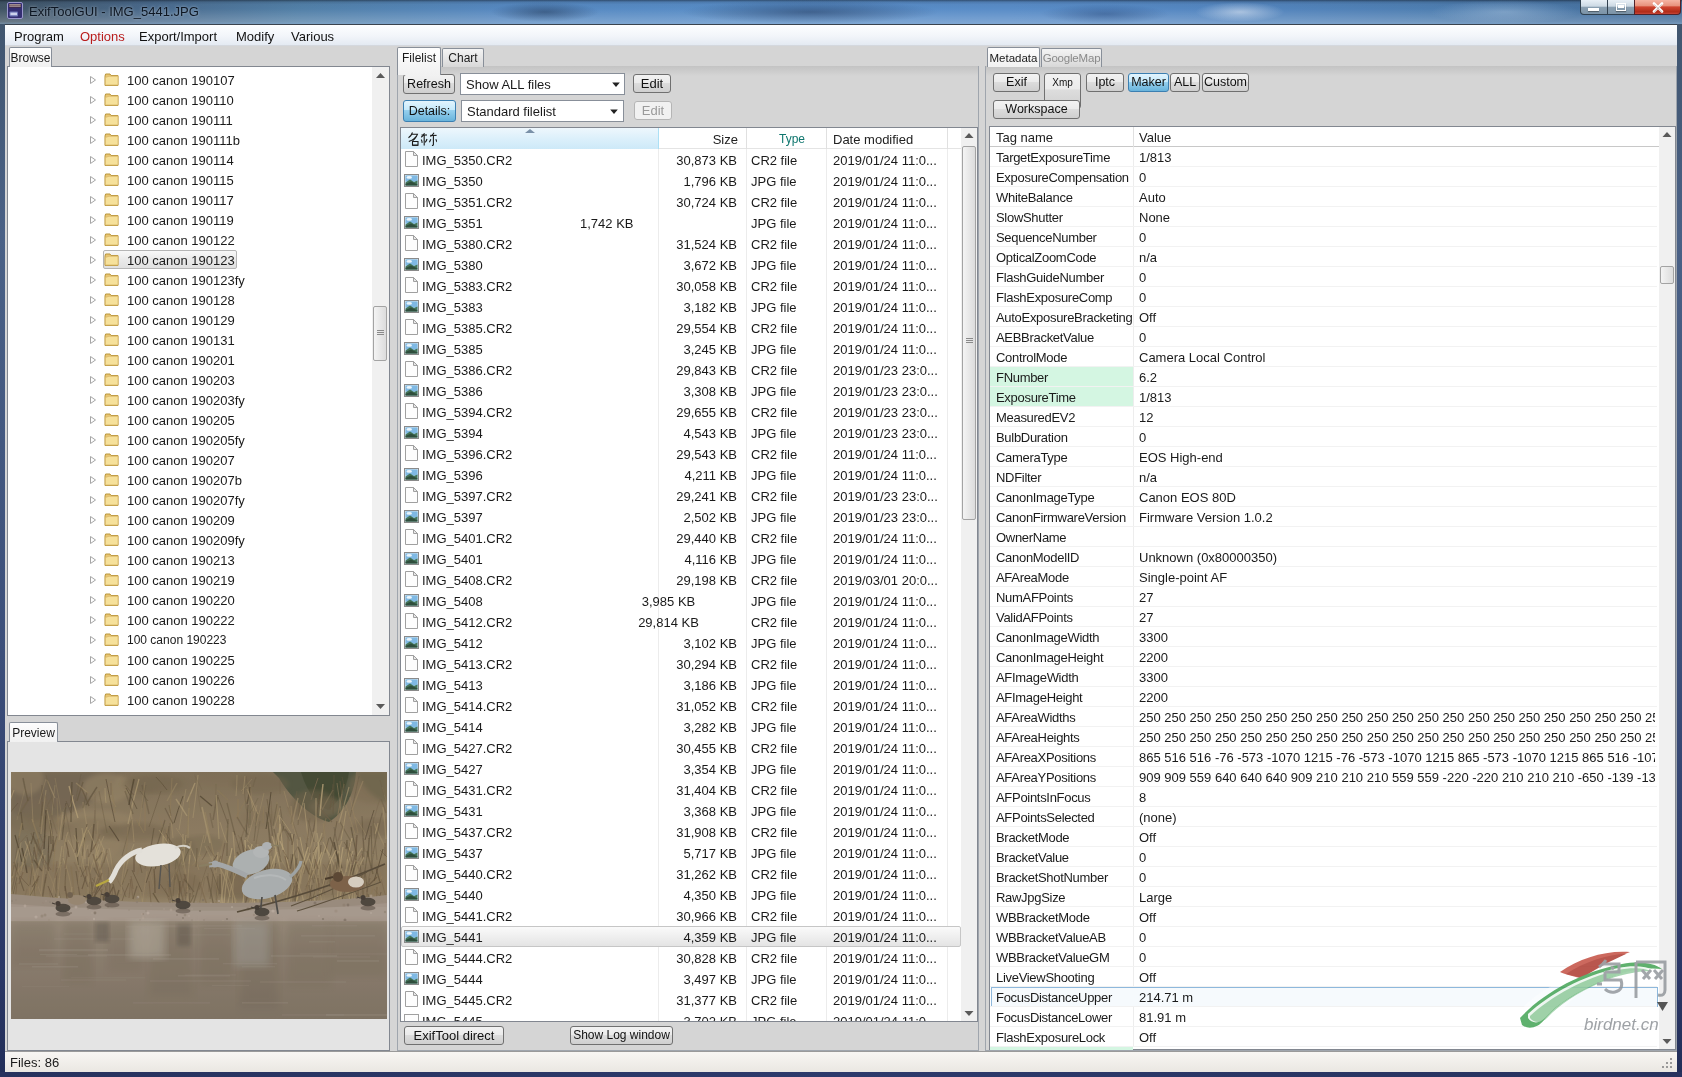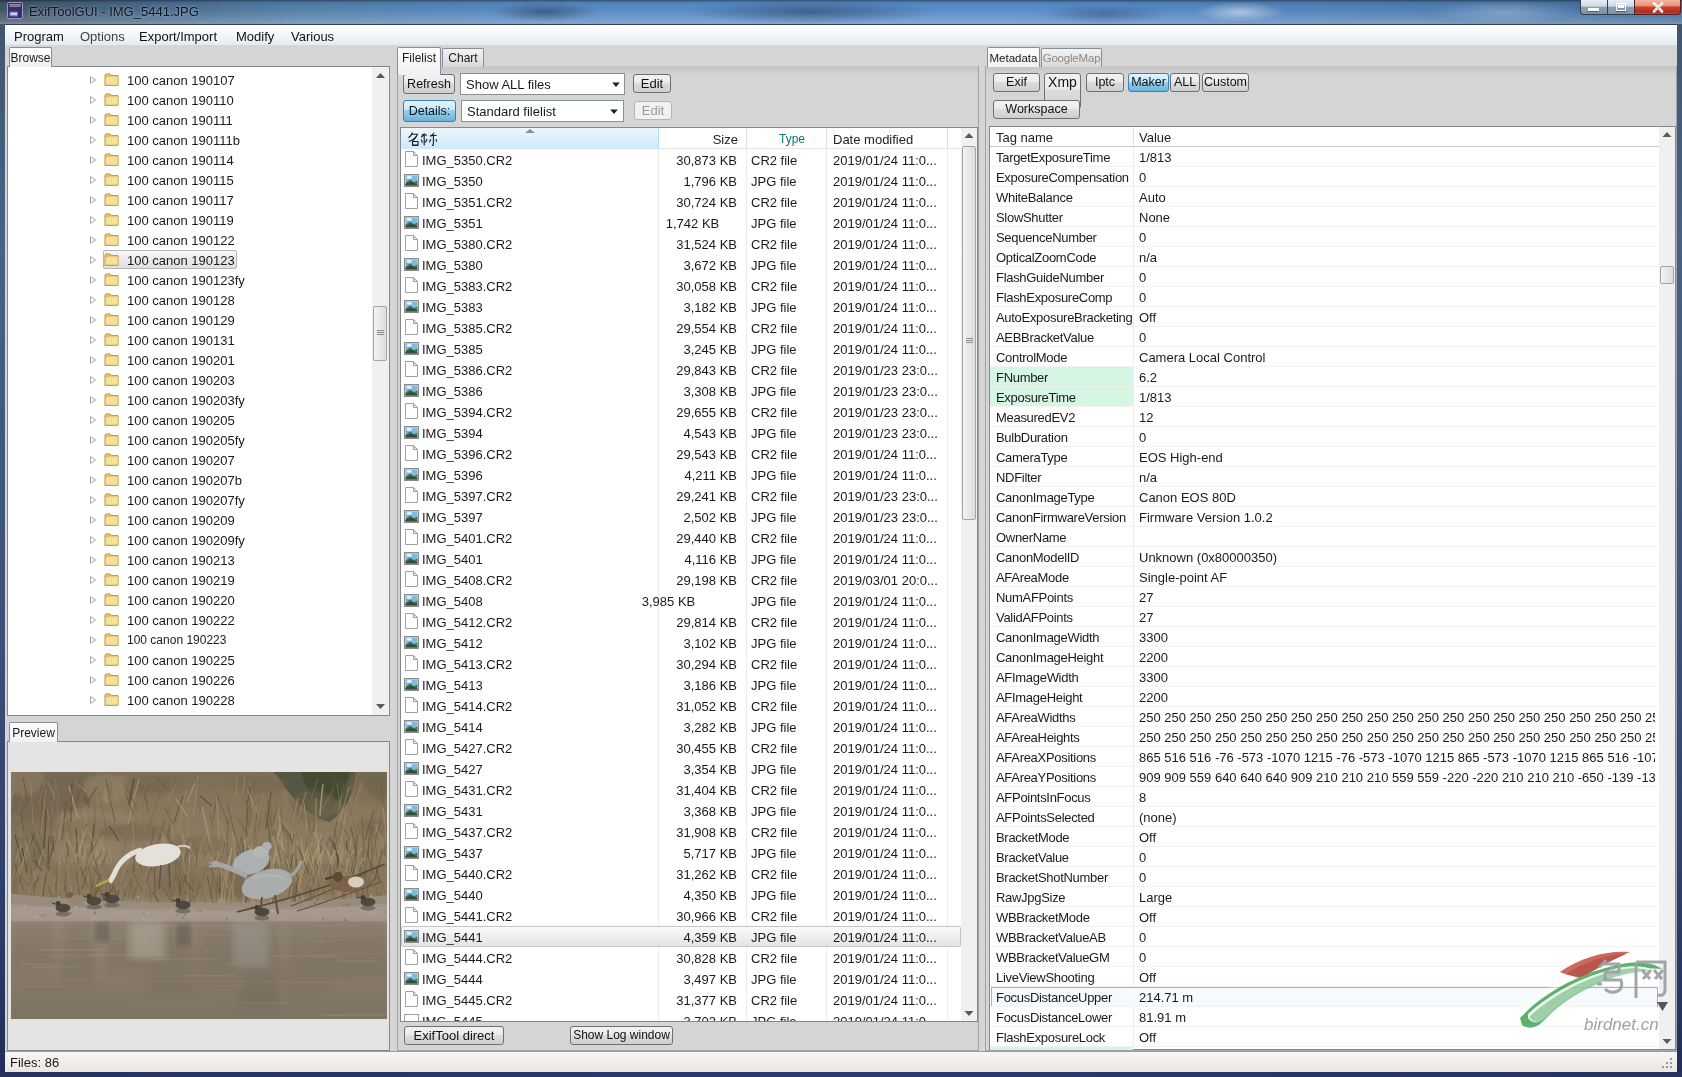--- a/index.html
+++ b/index.html
@@ -51,21 +51,21 @@
         <path d="M4,2.3 L12,10.3 M12,2.3 L4,10.3"></path>
       </g>
     </svg>
 </div>
 <div class="abs" style="left:0;top:24px;width:5px;height:1053px;background:linear-gradient(#41566f,#4a6186 20%,#3c4f7a 60%,#2a3766 90%,#222e58)"></div>
 <div class="abs" style="left:1677px;top:24px;width:5px;height:1053px;background:linear-gradient(#41566f,#4a6186 20%,#3c4f7a 60%,#2a3766 90%,#222e58)"></div>
 <div class="abs" style="left:0px;top:1072px;width:1682px;height:5px;background:linear-gradient(90deg,#27325e,#2d3a6c 50%,#27325e)"></div>
 <div class="abs" style="left:5px;top:24px;width:1672px;height:1px;background:#3a434e"></div>
 <div class="abs" style="left:5px;top:25px;width:1672px;height:21px;background:linear-gradient(#fdfeff,#f2f5fa 55%,#e4eaf2);border-bottom:1px solid #d4d8de"></div>
 <div class="abs" style="left:14px;top:29px;font-size:13px;color:#111">Program</div>
-<div class="abs" style="left:80px;top:29px;font-size:13px;color:#404040">Options</div>
+<div class="abs" style="left:80px;top:29px;font-size:13px;color:#b91c1c">Options</div>
 <div class="abs" style="left:139px;top:29px;font-size:13px;color:#111">Export/Import</div>
 <div class="abs" style="left:236px;top:29px;font-size:13px;color:#111">Modify</div>
 <div class="abs" style="left:291px;top:29px;font-size:13px;color:#111">Various</div>
 <div class="tab tabon" style="left:9px;top:47px;width:43px;height:20px;line-height:20px;font-size:12px">Browse</div>
 <div class="whitebox" style="left:7px;top:66px;width:383px;height:650px"></div>
 <svg style="position:absolute;left:89px;top:75px" width="8" height="10" viewBox="0 0 8 10">
 <path d="M1.5,1.5 L6.5,5 L1.5,8.5 Z" fill="white" stroke="#A6A6A6" stroke-width="1"></path>
 </svg>
 <svg style="position:absolute;left:104px;top:73px" width="16" height="14" viewBox="0 0 16 14">
 <path d="M1,3 L1,12.5 L14,12.5 L14,2.5 L7,2.5 L6,1 L1.6,1 Z" fill="#E9C673" stroke="#B9963C" stroke-width="1"></path>
@@ -1340,21 +1340,21 @@
 <div class="row" style="left:833px;top:195px;width:112px">2019/01/24 11:0...</div>
 <svg style="position:absolute;left:404px;top:216px" width="15" height="13" viewBox="0 0 15 13">
 <rect x="0.5" y="0.5" width="14" height="12" fill="#F2F2F2" stroke="#8A8A8A"></rect>
 <rect x="1.5" y="1.5" width="12" height="10" fill="#A9D2EE"></rect>
 <rect x="1.5" y="1.5" width="12" height="6" fill="#7FB9E4"></rect>
 <ellipse cx="5.2" cy="3.4" rx="2.8" ry="1.3" fill="#EAF5FC"></ellipse>
 <path d="M1.5,8.5 L6,5.5 L10,8 L13.5,6.5 V11.5 H1.5 Z" fill="#44755A"></path>
 <path d="M1.5,10 L7,7.5 L13.5,10.5 V11.5 H1.5 Z" fill="#2E4E3C"></path>
 </svg>
 <div class="row" style="left:422px;top:216px;width:225px">IMG_5351</div>
-<div class="row" style="left:624px;top:216px;width:137px;text-align:center">1,742 KB</div>
+<div class="row" style="left:580px;top:216px;width:137px;text-align:left">1,742 KB</div>
 <div class="row" style="left:751px;top:216px;width:70px">JPG file</div>
 <div class="row" style="left:833px;top:216px;width:112px">2019/01/24 11:0...</div>
 <svg style="position:absolute;left:404px;top:235px" width="15" height="16" viewBox="0 0 15 16">
 <path d="M1.5,0.5 H9.5 L13.5,4.5 V15.5 H1.5 Z" fill="#FDFDFD" stroke="#A0A0A0" stroke-width="1"></path>
 <path d="M9.5,0.5 L9.5,4.5 L13.5,4.5 Z" fill="#E8E8E8" stroke="#A0A0A0" stroke-width="1"></path>
 </svg>
 <div class="row" style="left:422px;top:237px;width:225px">IMG_5380.CR2</div>
 <div class="row" style="left:600px;top:237px;width:137px;text-align:right">31,524 KB</div>
 <div class="row" style="left:751px;top:237px;width:70px">CR2 file</div>
 <div class="row" style="left:833px;top:237px;width:112px">2019/01/24 11:0...</div>
@@ -1528,21 +1528,21 @@
 </svg>
 <div class="row" style="left:422px;top:594px;width:225px">IMG_5408</div>
 <div class="row" style="left:600px;top:594px;width:137px;text-align:center">3,985 KB</div>
 <div class="row" style="left:751px;top:594px;width:70px">JPG file</div>
 <div class="row" style="left:833px;top:594px;width:112px">2019/01/24 11:0...</div>
 <svg style="position:absolute;left:404px;top:613px" width="15" height="16" viewBox="0 0 15 16">
 <path d="M1.5,0.5 H9.5 L13.5,4.5 V15.5 H1.5 Z" fill="#FDFDFD" stroke="#A0A0A0" stroke-width="1"></path>
 <path d="M9.5,0.5 L9.5,4.5 L13.5,4.5 Z" fill="#E8E8E8" stroke="#A0A0A0" stroke-width="1"></path>
 </svg>
 <div class="row" style="left:422px;top:615px;width:225px">IMG_5412.CR2</div>
-<div class="row" style="left:600px;top:615px;width:137px;text-align:right">29,814 KB</div>
+<div class="row" style="left:600px;top:615px;width:137px;text-align:center">29,814 KB</div>
 <div class="row" style="left:751px;top:615px;width:70px">CR2 file</div>
 <div class="row" style="left:833px;top:615px;width:112px">2019/01/24 11:0...</div>
 <svg style="position:absolute;left:404px;top:636px" width="15" height="13" viewBox="0 0 15 13">
 <rect x="0.5" y="0.5" width="14" height="12" fill="#F2F2F2" stroke="#8A8A8A"></rect>
 <rect x="1.5" y="1.5" width="12" height="10" fill="#A9D2EE"></rect>
 <rect x="1.5" y="1.5" width="12" height="6" fill="#7FB9E4"></rect>
 <ellipse cx="5.2" cy="3.4" rx="2.8" ry="1.3" fill="#EAF5FC"></ellipse>
 <path d="M1.5,8.5 L6,5.5 L10,8 L13.5,6.5 V11.5 H1.5 Z" fill="#44755A"></path>
 <path d="M1.5,10 L7,7.5 L13.5,10.5 V11.5 H1.5 Z" fill="#2E4E3C"></path>
 </svg>
@@ -1739,21 +1739,21 @@
     <div></div>
     <div></div>
   </div>
 <div class="btn" style="left:404px;top:1026px;width:100px;height:19px;line-height:17px;font-size:13px">ExifTool direct</div>
 <div class="btn" style="left:570px;top:1026px;width:103px;height:19px;line-height:17px;font-size:12px;white-space:nowrap">Show Log window</div>
 <div class="panel" style="left:985px;top:66px;width:692px;height:985px"></div>
 <div class="abs" style="left:986px;top:66px;width:690px;height:10px;background:linear-gradient(#c3c3c3,#d5d5d5)"></div>
 <div class="tab tabon" style="left:987px;top:47px;width:53px;height:20px;line-height:20px;font-size:11.5px">Metadata</div>
 <div class="tab taboff" style="left:1041px;top:48px;width:61px;height:19px;line-height:19px;font-size:11.5px;color:#8a8a8a;letter-spacing:-0.2px">GoogleMap</div>
 <div class="btn" style="left:993px;top:73px;width:47px;height:19px;line-height:17px;font-size:12.5px">Exif</div>
-<div class="btn" style="left:1044px;top:73px;width:37px;height:36px;line-height:17px;font-size:14px">Xmp</div>
+<div class="btn" style="left:1044px;top:73px;width:37px;height:36px;line-height:17px;font-size:10px">Xmp</div>
 <div class="btn" style="left:1086px;top:73px;width:38px;height:19px;line-height:17px;font-size:12.5px">Iptc</div>
 <div class="btn btnblue" style="left:1128px;top:73px;width:41px;height:19px;line-height:17px;font-size:12.5px">Maker</div>
 <div class="btn" style="left:1170px;top:73px;width:30px;height:19px;line-height:17px;font-size:12.5px">ALL</div>
 <div class="btn" style="left:1202px;top:73px;width:47px;height:19px;line-height:17px;font-size:12.5px">Custom</div>
 <div class="btn" style="left:993px;top:100px;width:87px;height:19px;line-height:17px;font-size:12.5px">Workspace</div>
 <div class="whitebox" style="left:989px;top:126px;width:687px;height:924px"></div>
 <div class="abs" style="left:990px;top:127px;width:685px;height:20px;background:#fff;border-bottom:1px solid #c8c8c8"></div>
 <div class="abs" style="left:1133px;top:127px;width:1px;height:20px;background:#e0e0e0"></div>
 <div class="abs" style="left:996px;top:130px;font-size:13px;color:#222">Tag name</div>
 <div class="abs" style="left:1139px;top:130px;font-size:13px;color:#222">Value</div>

